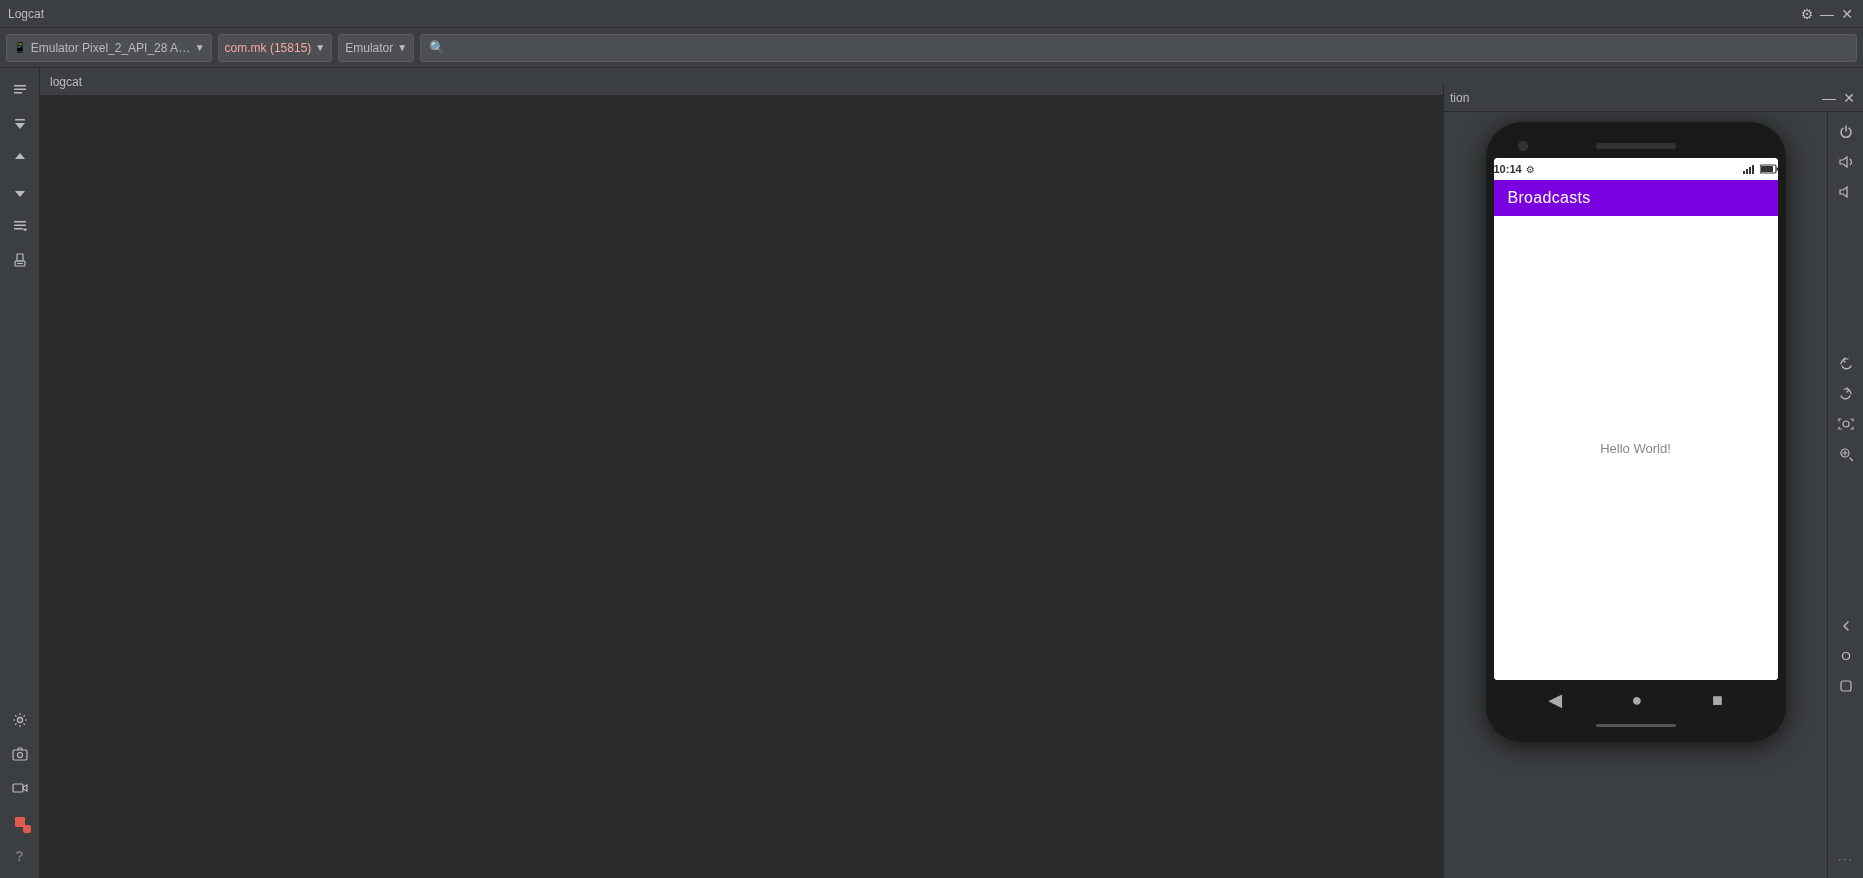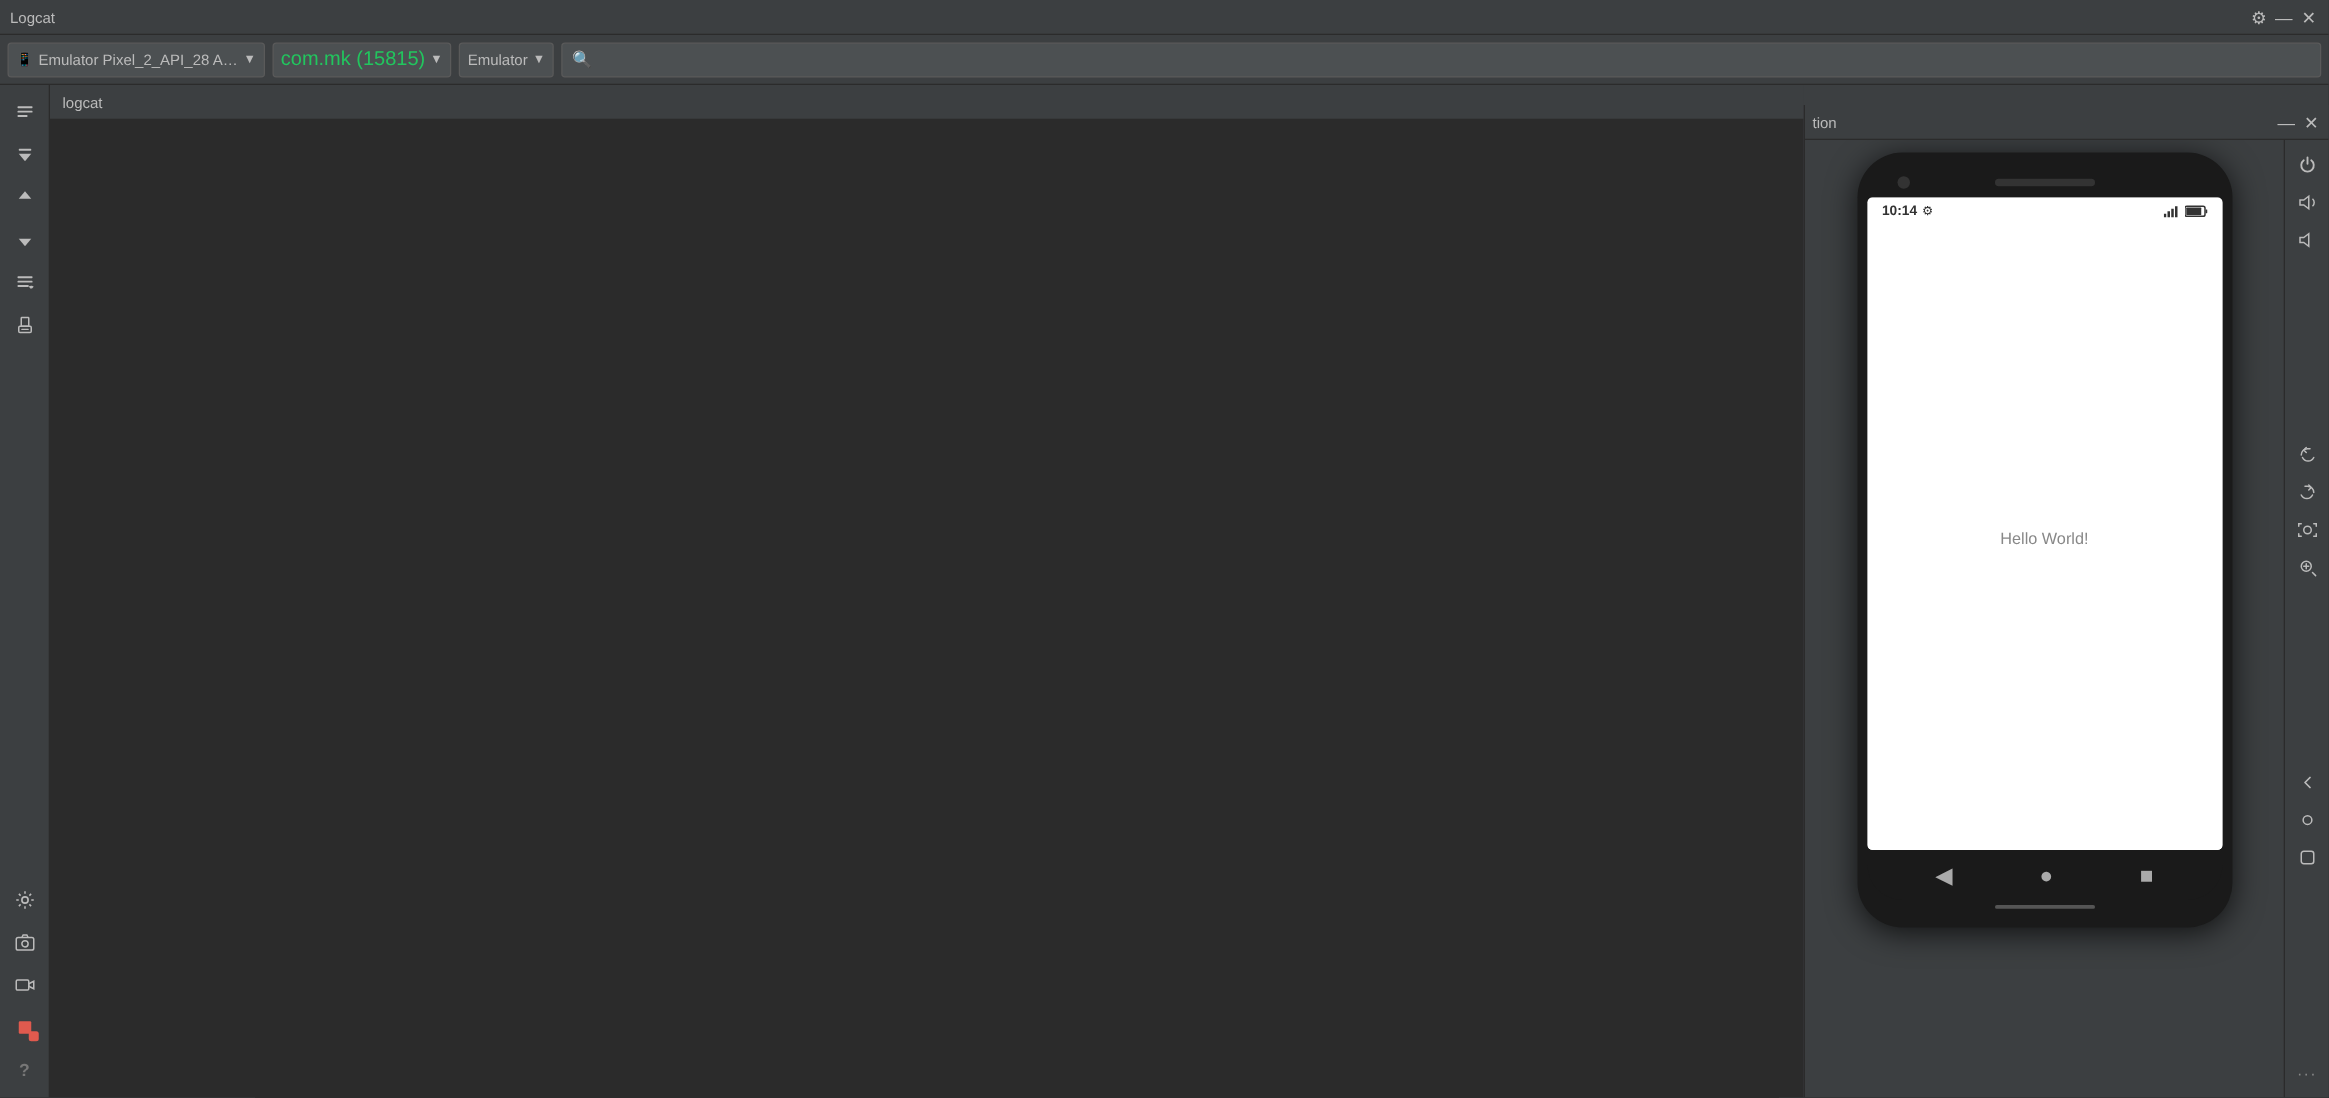--- a/index.html
+++ b/index.html
@@ -224,21 +224,21 @@
       border-radius: 4px;
       overflow: hidden;
       display: flex;
       flex-direction: column;
     }
     #phone-status-bar {
       height: 22px;
       background: #fff;
       display: flex;
       align-items: center;
-      padding: 0 12px;
+      padding: 0 0;
       font-size: 10px;
       color: #333;
       gap: 4px;
     }
     #phone-status-time { font-weight: bold; font-size: 11px; }
     #phone-status-icons { margin-left: auto; display: flex; gap: 3px; align-items: center; }
     #phone-app-bar {
       height: 36px;
       background: #7b00e0;
       display: flex;
@@ -337,21 +337,21 @@
 
 <div id="toolbar">
 
   <div class="toolbar-select">
     <span style="font-size:11px;">📱</span>
     <span style="font-size:12px;color:#bbbbbb;max-width:160px;overflow:hidden;text-overflow:ellipsis;white-space:nowrap;">Emulator Pixel_2_API_28 Android</span>
     <span style="color:#bbbbbb;font-size:10px;">▼</span>
   </div>
 
   <div class="toolbar-select">
-    <span style="font-size:16px;color:#22c55e;">com.mk (15815)</span>
+    <span style="font-size:12px;color:#fca5a5;">com.mk (15815)</span>
     <span style="color:#bbbbbb;font-size:10px;">▼</span>
   </div>
 
   <div class="toolbar-select">
     <span style="font-size:12px;color:#bbbbbb;">Emulator</span>
     <span style="color:#bbbbbb;font-size:10px;">▼</span>
   </div>
 
   <div id="search-bar">
     <span style="color:#888;font-size:13px;">🔍</span>
@@ -469,20 +469,23 @@
                   <rect x="9" y="1" width="2" height="9" fill="#333"></rect>
                 </svg>
                 <svg width="18" height="10" viewBox="0 0 18 10" fill="none">
                   <rect x="0" y="1" width="16" height="8" rx="1.5" fill="none" stroke="#333" stroke-width="1.2"></rect>
                   <rect x="1" y="2" width="12" height="6" rx="0.5" fill="#333"></rect>
                   <rect x="16.5" y="3.5" width="1.5" height="3" rx="0.5" fill="#333"></rect>
                 </svg>
               </div>
             </div>
 
+            <div id="phone-app-bar">
+              <span id="phone-app-title">Broadcasts</span>
+            </div>
 
             <div id="phone-content">
               <span>Hello World!</span>
             </div>
           </div>
 
           <div id="phone-nav-bar">
             <span class="phone-nav-btn">◀</span>
             <span class="phone-nav-btn">●</span>
             <span class="phone-nav-btn">■</span>

